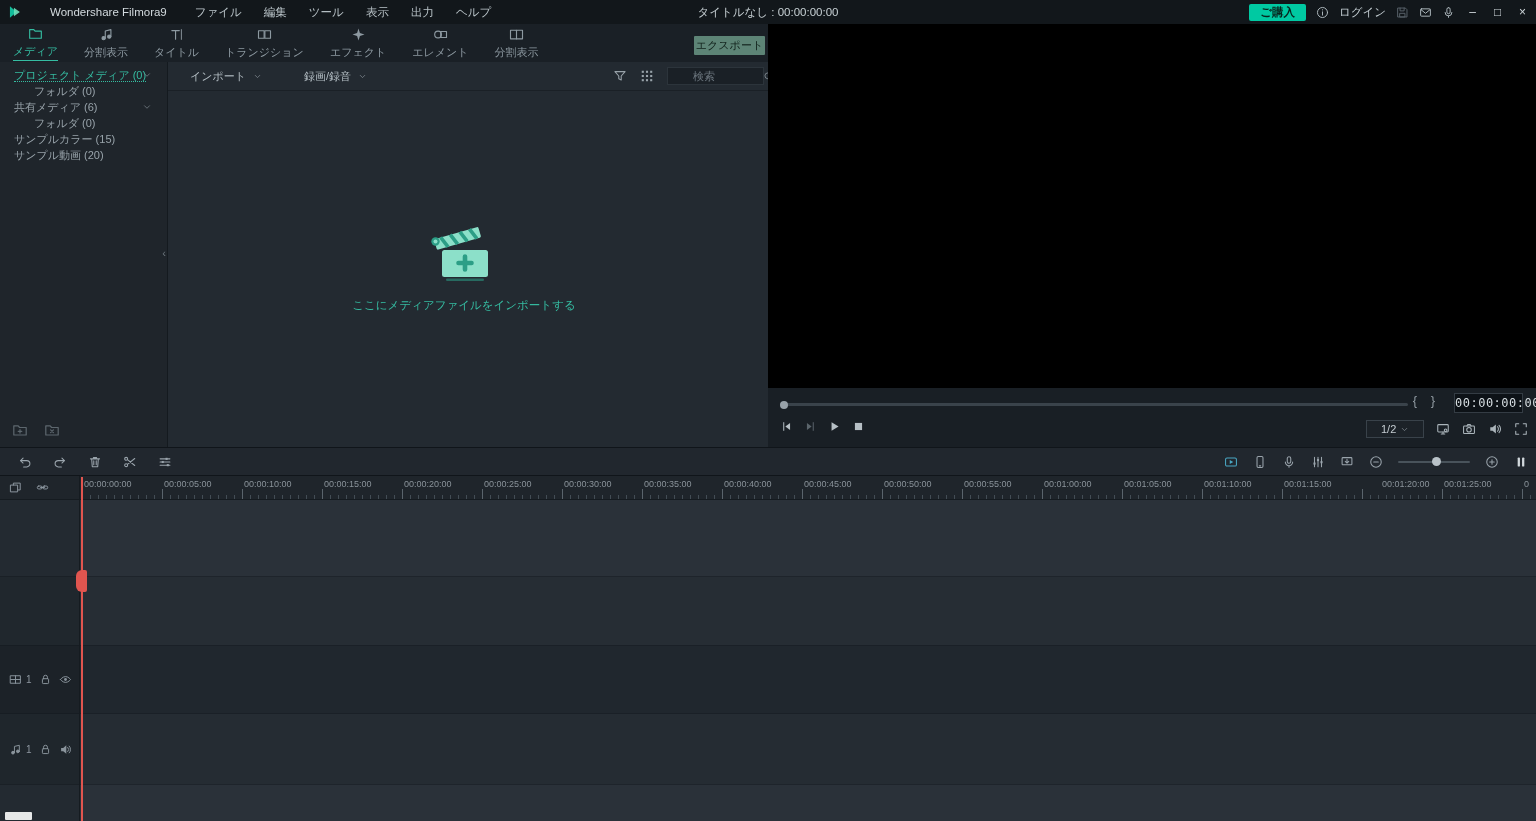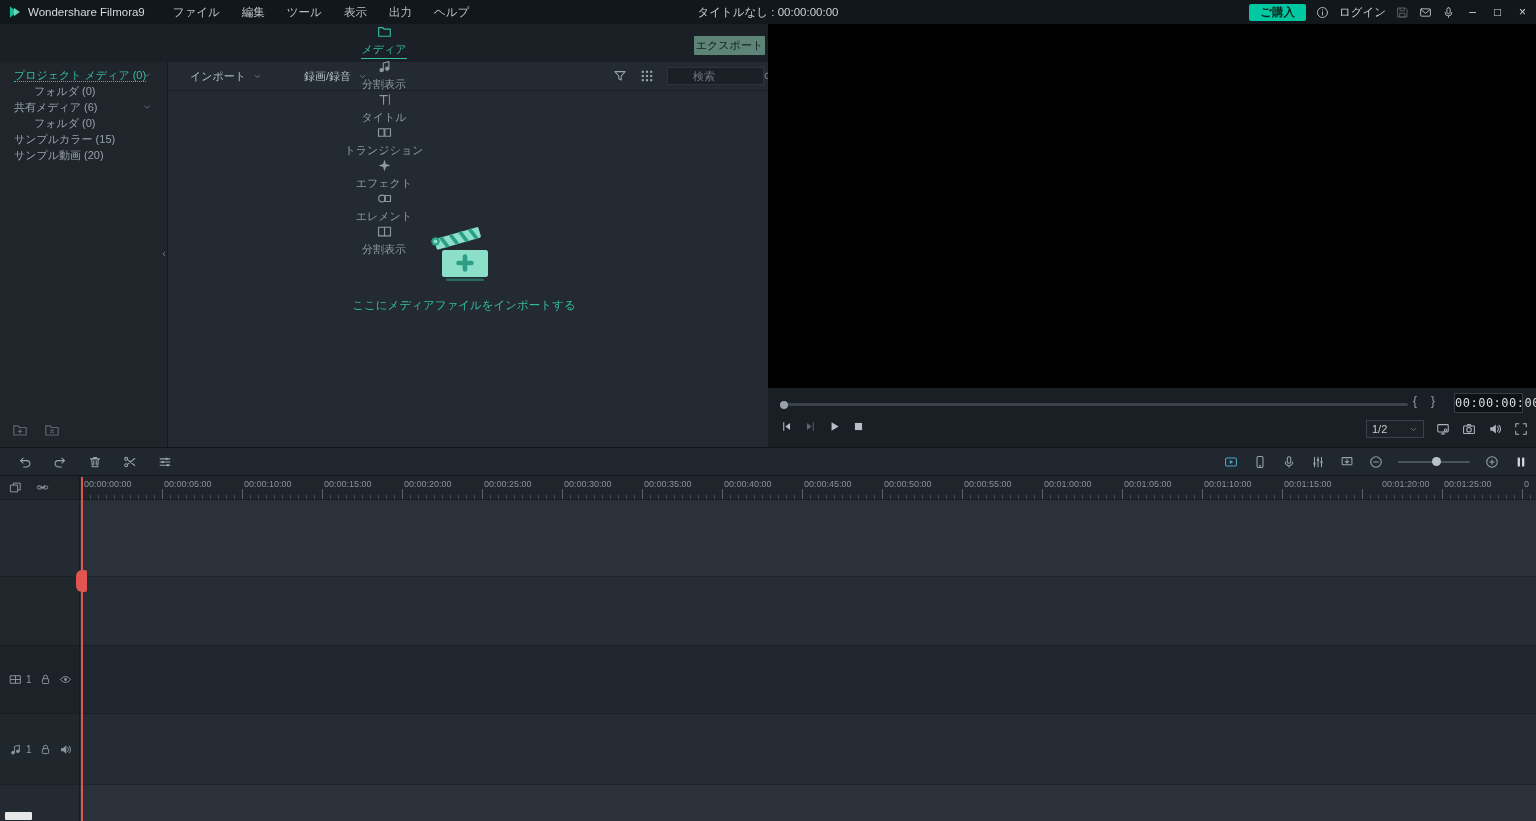--- a/index.html
+++ b/index.html
@@ -6,35 +6,35 @@
   html,body { width:1536px; height:821px; overflow:hidden; background:#20262c;
     font-family:"Liberation Sans","DejaVu Sans",sans-serif; }
   #app { position:relative; width:1536px; height:821px; user-select:none; }
   svg { display:block; }
   [data-interactable="true"] { cursor:pointer; }
 
   
   .topbar { position:absolute; left:0; top:0; width:1536px; height:24px; background:#12171b;
     display:flex; align-items:center; color:#bfc9ce; z-index:20; }
   .logo { margin:0 6px 0 8px; width:14px; height:14px; }
-  .apptitle { font-size:11.5px; color:#d3dade; margin-right:28px; white-space:nowrap; }
+  .apptitle { font-size:11.5px; color:#d3dade; margin-right:28px; white-space:nowrap;margin-left:22px; }
   .menus { display:flex; gap:22px; font-size:11.5px; color:#b9c3c8; }
   .proj-title { position:absolute; left:50%; transform:translateX(-50%); font-size:11.5px; color:#c7d0d4; }
   .top-right { position:absolute; right:6px; top:0; height:24px; display:flex; align-items:center; gap:10px; }
   .buy { background:var(--buy); color:#07261e; border:none; border-radius:2px; font-size:11.5px;
     font-weight:bold; padding:2px 11px; line-height:13px; }
   .ticon { color:#aeb8bd; display:flex; }
   .ticon svg { width:13px; height:13px; }
   .ticon.dim { color:#58626a; }
   .login { font-size:11.5px; color:#c3cdd2; }
   .winbtn { font-size:12px; color:#ced6da; width:15px; text-align:center; }
 
   
   .tabbar { position:absolute; left:0; top:24px; width:768px; height:38px; background:#1a2026;
-    display:flex; align-items:stretch; z-index:6;flex-direction:column; }
+    display:flex; align-items:stretch; z-index:6; }
   .tab { display:flex; flex-direction:column; align-items:center; justify-content:center; gap:3px;
     padding:0 13px; font-size:11px; color:#8d99a1; position:relative; }
   .tab .tab-icon svg { width:15px; height:15px; }
   .tab.active { color:var(--accent); }
   .tab.active .tab-label { border-bottom:1px solid var(--accent); padding-bottom:1px; }
   .export-btn { position:absolute; right:3px; top:12px; width:71px; height:19px;
     background:var(--export_bg); color:#10201a; font-size:11px; border:none; border-radius:1px; }
 
   
   .sidebar { position:absolute; left:0; top:62px; width:168px; height:385px; background:#1f252b;
@@ -86,21 +86,21 @@
   .timecode { position:absolute; right:13px; top:-4px; width:69px; height:20px; line-height:18px;
     text-align:center; background:#0d1217; border:1px solid #343c44; color:#d6dde1; font-size:12px;
     letter-spacing:.5px; font-family:"DejaVu Sans Mono",monospace; }
   .transport { position:absolute; left:0; right:0; bottom:7px; height:20px; }
   .t-left { position:absolute; left:12px; top:0; display:flex; gap:11px; align-items:center; color:#b6bfc5; }
   .t-left .ticn svg { width:13px; height:13px; }
   .dimicon { color:#5b656c; }
   .t-right { position:absolute; right:8px; top:0; display:flex; gap:12px; align-items:center; color:#aab4ba; }
   .t-right .ticn svg { width:14px; height:14px; }
   .quality { width:58px; height:18px; border:1px solid #39424a; color:#c4ccd1; font-size:11px;
-    display:flex; align-items:center; justify-content:space-between; padding:0 5px; background:#1c2228; }
+    display:flex; align-items:center; justify-content:space-between; padding:0 14px; background:#1c2228; }
   .quality .qchev svg { width:9px; height:9px; color:#8a949b; }
 
   
   .toolbar { position:absolute; left:0; top:447px; width:1536px; height:29px; background:#21272e;
     border-top:1px solid #10151a; border-bottom:1px solid #10151a; z-index:6; }
   .tb-left { position:absolute; left:18px; top:0; height:100%; display:flex; gap:21px; align-items:center; color:#9aa4ac; }
   .tb-left .ticn svg { width:14px; height:14px; }
   .tb-right { position:absolute; right:8px; top:0; height:100%; display:flex; gap:15px; align-items:center; color:#9aa4ac; }
   .tb-right .ticn svg { width:14px; height:14px; }
   .teal { color:#4aa8c4; }

